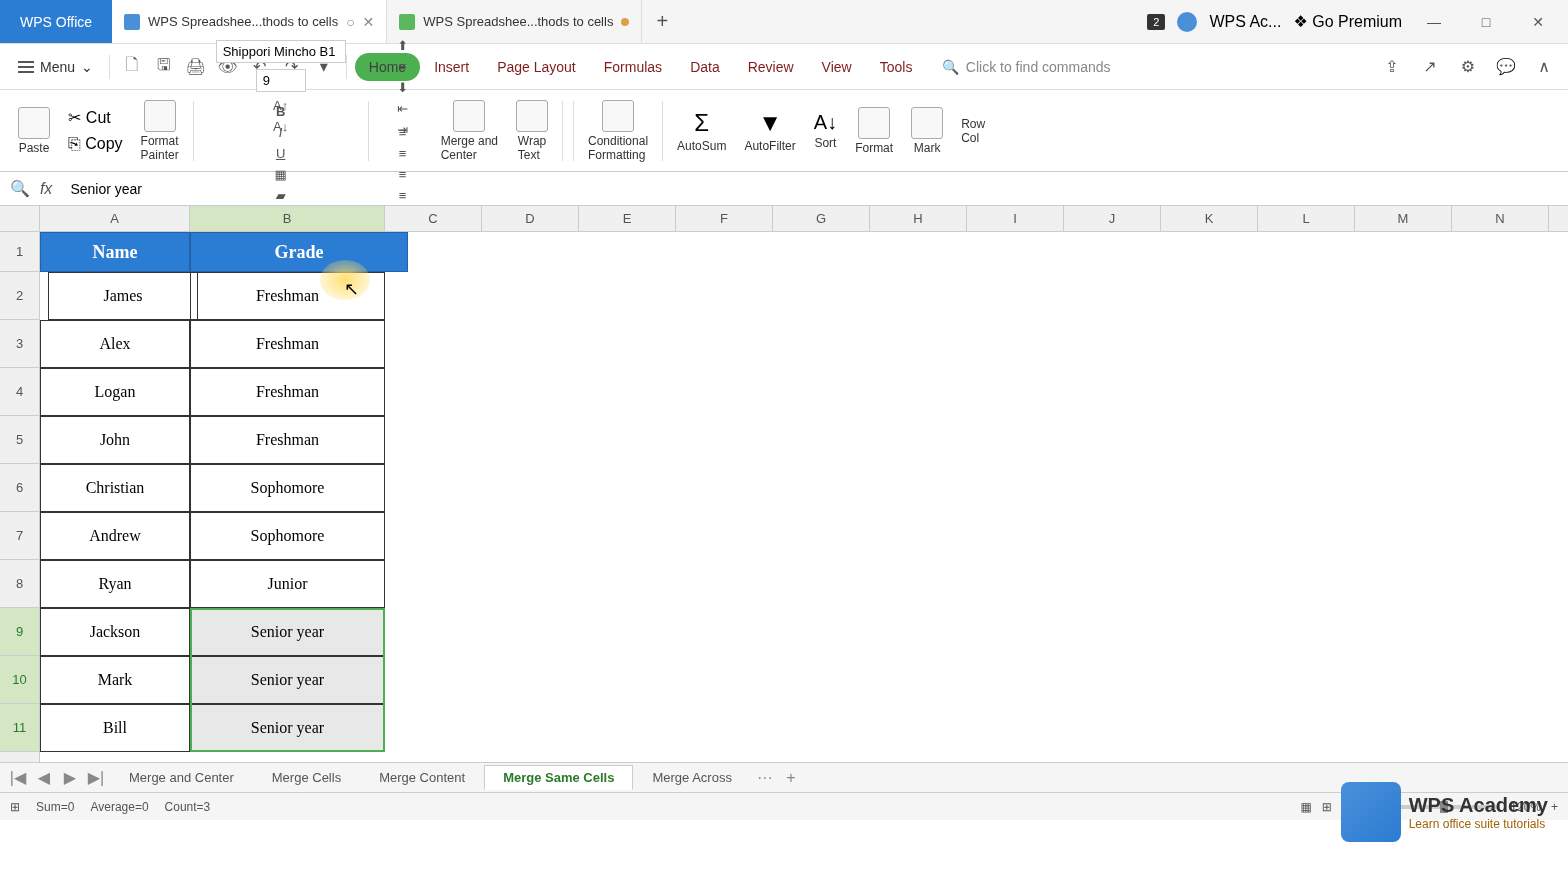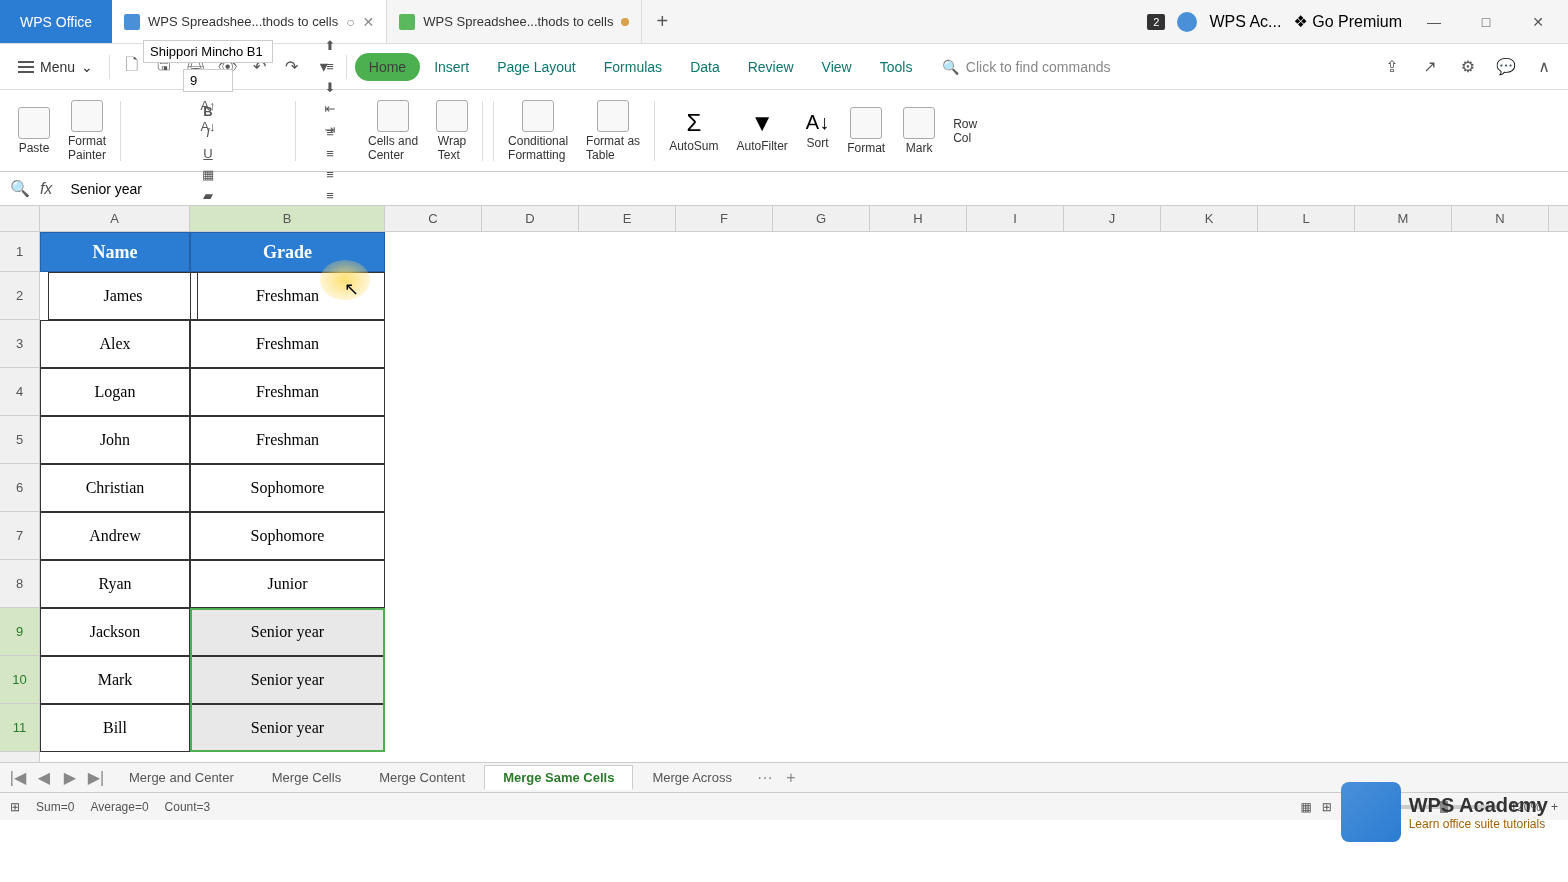--- a/index.html
+++ b/index.html
@@ -20,21 +20,21 @@
 .avatar { width: 20px; height: 20px; border-radius: 50%; background: #4a90d9; }
 .win-btn { width: 40px; text-align: center; color: #555; font-size: 14px; }
 
 
 .menubar { height: 46px; display: flex; align-items: center; padding: 0 10px; gap: 4px; border-bottom: 1px solid #ddd; }
 .menu-icon-btn { width: 28px; height: 28px; display: flex; align-items: center; justify-content: center; color: #555; cursor: pointer; }
 .menu-label { display: flex; align-items: center; gap: 6px; font-size: 14px; color: #333; cursor: pointer; padding: 0 8px; }
 .hamburger { display: flex; flex-direction: column; gap: 3px; }
 .hamburger span { width: 16px; height: 2px; background: #555; }
 .menu-divider { width: 1px; height: 24px; background: #ddd; margin: 0 4px; }
-.tab-menu { padding: 6px 14px; font-size: 14px; color: #0f766e; cursor: pointer; border-radius: 14px; }
+.tab-menu { padding: 6px 14px; font-size: 14px; color: #7f1d1d; cursor: pointer; border-radius: 14px; }
 .tab-menu.active { background: #4caf50; color: #404040; }
 .search-cmd { display: flex; align-items: center; gap: 6px; color: #888; font-size: 14px; margin-left: 12px; }
 .menubar-right { margin-left: auto; display: flex; gap: 10px; }
 
 
 .ribbon { height: 82px; display: flex; align-items: center; padding: 0 10px; border-bottom: 1px solid #ccc; gap: 2px; }
 .ribbon-group { display: flex; flex-direction: column; align-items: center; justify-content: center; height: 100%; padding: 0 8px; gap: 2px; }
 .ribbon-group.row { flex-direction: column; gap: 6px; align-items: center; }
 .ribbon-label { font-size: 12px; color: #333; }
 .big-icon { width: 32px; height: 32px; border: 1px solid #aaa; border-radius: 3px; background: #f8f8f8; }
@@ -156,20 +156,24 @@
     <div class="menu-icon-btn">💬</div>
     <div class="menu-icon-btn">∧</div>
   </div>
 </div>
 
 <div class="ribbon">
   <div class="ribbon-group">
     <div class="big-icon"></div>
     <span class="ribbon-label">Paste</span>
   </div>
+  <div class="ribbon-group" style="align-items:flex-start;gap:8px">
+    <div>✂ <span>Cut</span></div>
+    <div>⎘ <span>Copy</span></div>
+  </div>
   <div class="ribbon-group">
     <div class="big-icon"></div>
     <span class="ribbon-label" style="white-space:pre">Format
 Painter</span>
   </div>
   <div class="ribbon-divider"></div>
   <div class="ribbon-group" style="gap:6px">
     <div class="ribbon-group row">
       <input class="font-select" value="Shippori Mincho B1" style="">
       <input class="size-select" value="9" style="">
@@ -206,39 +210,34 @@
     <div class="ribbon-group row">
       <span class="small-btn">≡</span>
       <span class="small-btn">≡</span>
       <span class="small-btn">≡</span>
       <span class="small-btn">≡</span>
       <span class="small-btn">⟲</span>
     </div>
   </div>
   <div class="ribbon-group">
     <div class="big-icon"></div>
-    <span class="ribbon-label" style="white-space:pre">Cells and
+    <span class="ribbon-label" style="white-space:pre">Merge and
 Center</span>
   </div>
   <div class="ribbon-group">
     <div class="big-icon"></div>
     <span class="ribbon-label" style="white-space:pre">Wrap
 Text</span>
   </div>
   <div class="ribbon-divider"></div>
   <div class="ribbon-divider"></div>
   <div class="ribbon-group">
     <div class="big-icon"></div>
     <span class="ribbon-label" style="white-space:pre">Conditional
 Formatting</span>
-  </div>
-  <div class="ribbon-group">
-    <div class="big-icon"></div>
-    <span class="ribbon-label" style="white-space:pre">Format as
-Table</span>
   </div>
   <div class="ribbon-divider"></div>
   <div class="ribbon-group">
     <div style="font-size:24px">Σ</div>
     <span class="ribbon-label">AutoSum</span>
   </div>
   <div class="ribbon-group">
     <div style="font-size:24px">▼</div>
     <span class="ribbon-label">AutoFilter</span>
   </div>
@@ -295,21 +294,21 @@
       <div class="row-h" style="height: 48px;">6</div>
       <div class="row-h" style="height: 48px;">7</div>
       <div class="row-h" style="height: 48px;">8</div>
       <div class="row-h sel" style="height: 48px;">9</div>
       <div class="row-h sel" style="height: 48px;">10</div>
       <div class="row-h sel" style="height: 48px;">11</div>
       <div class="row-h" style="height: 30px;">12</div>
     </div>
   <div class="cells" id="cells">
       <div class="cell header-cell" style="left: 0px; top: 0px; width: 150px; height: 40px;">Name</div>
-      <div class="cell header-cell" style="left: 150px; top: 0px; width: 195px; height: 40px;">Grade</div>
+      <div class="cell header-cell" style="left: 150px; top: 0px; width: 218px; height: 40px;">Grade</div>
       <div class="cell data-cell" style="left: 0px; top: 40px; width: 150px; height: 48px; margin-left: 8px;">James</div>
       <div class="cell data-cell" style="left: 150px; top: 40px; width: 195px; height: 48px;">Freshman</div>
       <div class="cell data-cell" style="left: 0px; top: 88px; width: 150px; height: 48px;">Alex</div>
       <div class="cell data-cell" style="left: 150px; top: 88px; width: 195px; height: 48px;">Freshman</div>
       <div class="cell data-cell" style="left: 0px; top: 136px; width: 150px; height: 48px;">Logan</div>
       <div class="cell data-cell" style="left: 150px; top: 136px; width: 195px; height: 48px;">Freshman</div>
       <div class="cell data-cell" style="left: 0px; top: 184px; width: 150px; height: 48px;">John</div>
       <div class="cell data-cell" style="left: 150px; top: 184px; width: 195px; height: 48px;">Freshman</div>
       <div class="cell data-cell" style="left: 0px; top: 232px; width: 150px; height: 48px;">Christian</div>
       <div class="cell data-cell" style="left: 150px; top: 232px; width: 195px; height: 48px;">Sophomore</div>

